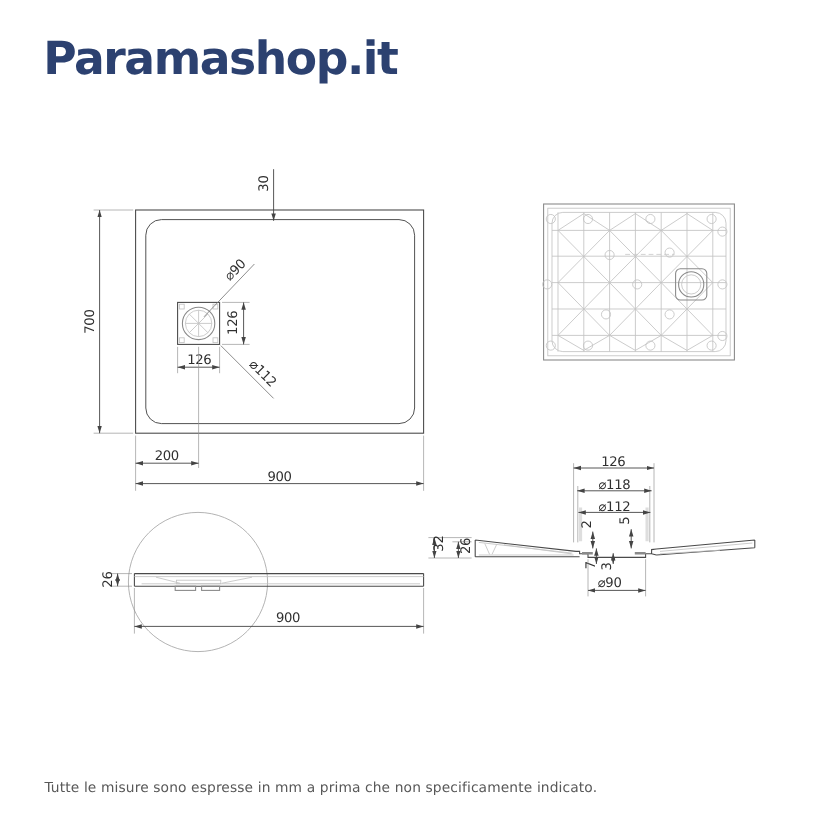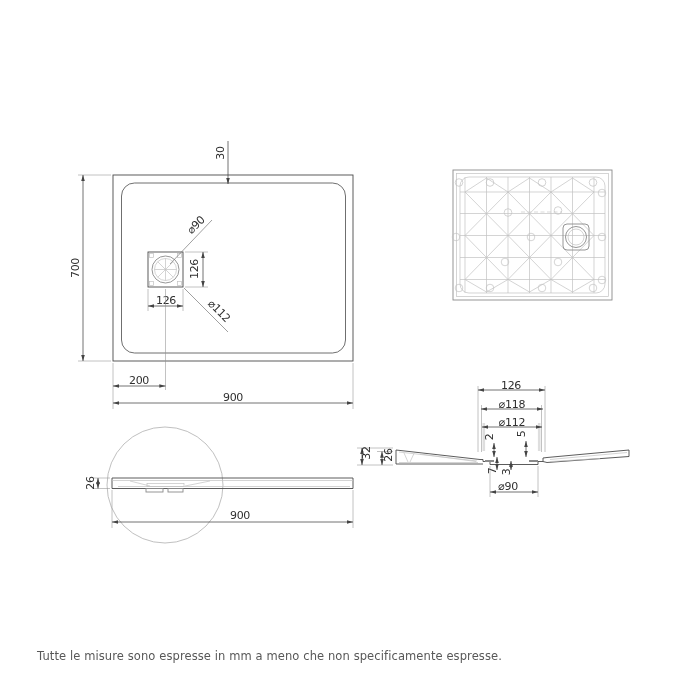--- a/index.html
+++ b/index.html
@@ -21,20 +21,21 @@
   .leader{stroke:#777777;stroke-width:0.7;fill:none;}
   .dsh{stroke:#c9c9c9;stroke-width:0.7;fill:none;stroke-dasharray:4 2.5;}
   text.dimtxt{font-family:"DejaVu Sans",sans-serif;font-size:11px;fill:#2f2f2f;
               text-anchor:middle;dominant-baseline:central;letter-spacing:-0.3px;}
 </style>
 </head>
 <body>
 
 <div id="page">
 
+  <div class="logo">Paramashop.it</div>
 
   <svg width="700" height="700" viewBox="0 0 700 700">
     <defs>
       <marker id="arr" viewBox="0 0 8 6" refX="7.6" refY="3" markerWidth="6.5" markerHeight="5" orient="auto-start-reverse" markerUnits="userSpaceOnUse">
         <path d="M0,0.7 L7.6,3 L0,5.3 z" fill="#444444"></path>
       </marker>
     </defs>
 
     <g>
       <rect x="113" y="175" width="240" height="186" class="ld"></rect>
@@ -194,16 +195,16 @@
       <line x1="98" y1="478" x2="98" y2="488.5" class="dim"></line>
       <text class="dimtxt" x="90" y="483" transform="rotate(-90 90 483)">26</text>
 
       <path class="le" d="M112,490 L112,528 M353,490 L353,528"></path>
       <line x1="112" y1="522" x2="353" y2="522" class="dim"></line>
       <text class="dimtxt" x="240" y="515">900</text>
     </g>
   </svg>
 
   <div class="footer">
-    <div>Tutte le misure sono espresse in mm a meno che non specificamente espresse.</div>
+    <div>Tutte le misure sono espresse in mm a prima che non specificamente indicato.</div>
   </div>
 
 </div>
 
 </body></html>

